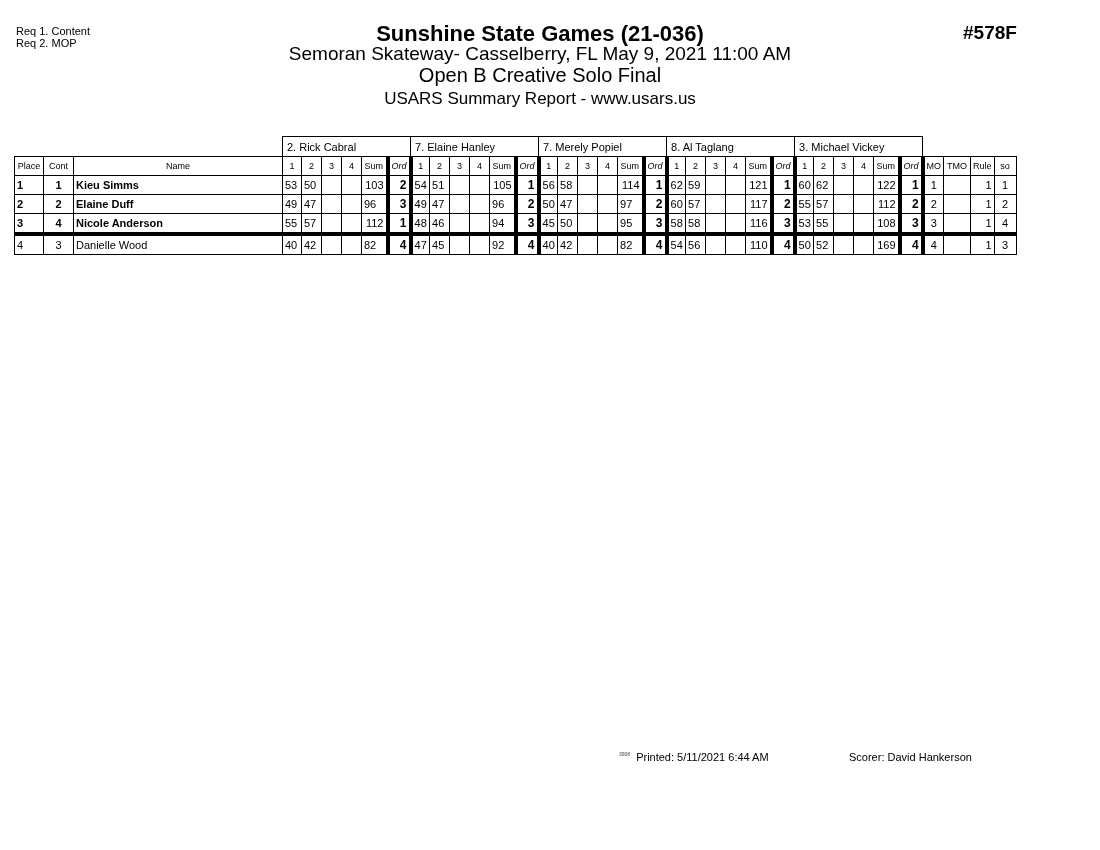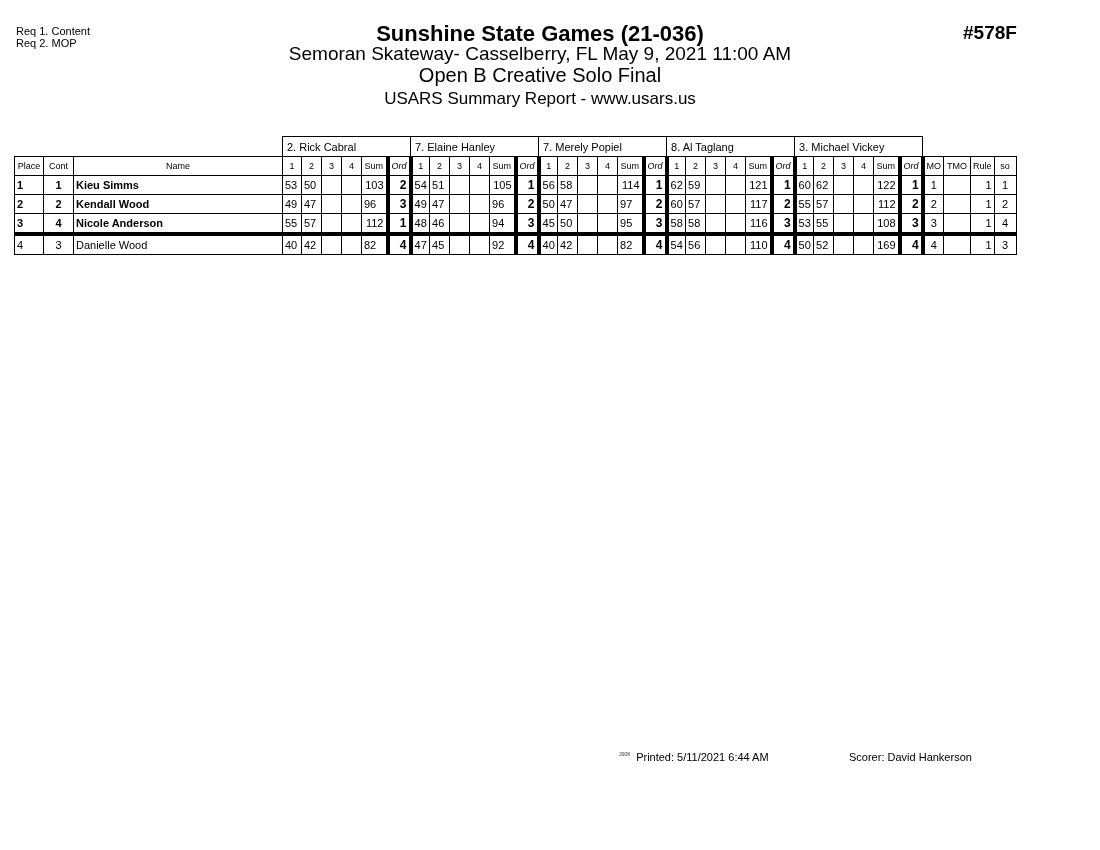--- a/index.html
+++ b/index.html
@@ -168,21 +168,21 @@
         <td class="ord">1</td>
     <td class="c">1</td>
     <td></td>
     <td class="r">1</td>
     <td class="c">1</td>
   </tr>
 
   <tr class="bold">
     <td class="pl">2</td>
     <td class="ct c">2</td>
-    <td class="nm">Kendall Wood</td>
+    <td class="nm">Elaine Duff</td>
     <td>49</td>
         <td>47</td>
         <td></td>
         <td></td>
         <td>96</td>
         <td class="ord">3</td>
     <td>49</td>
         <td>47</td>
         <td></td>
         <td></td>

